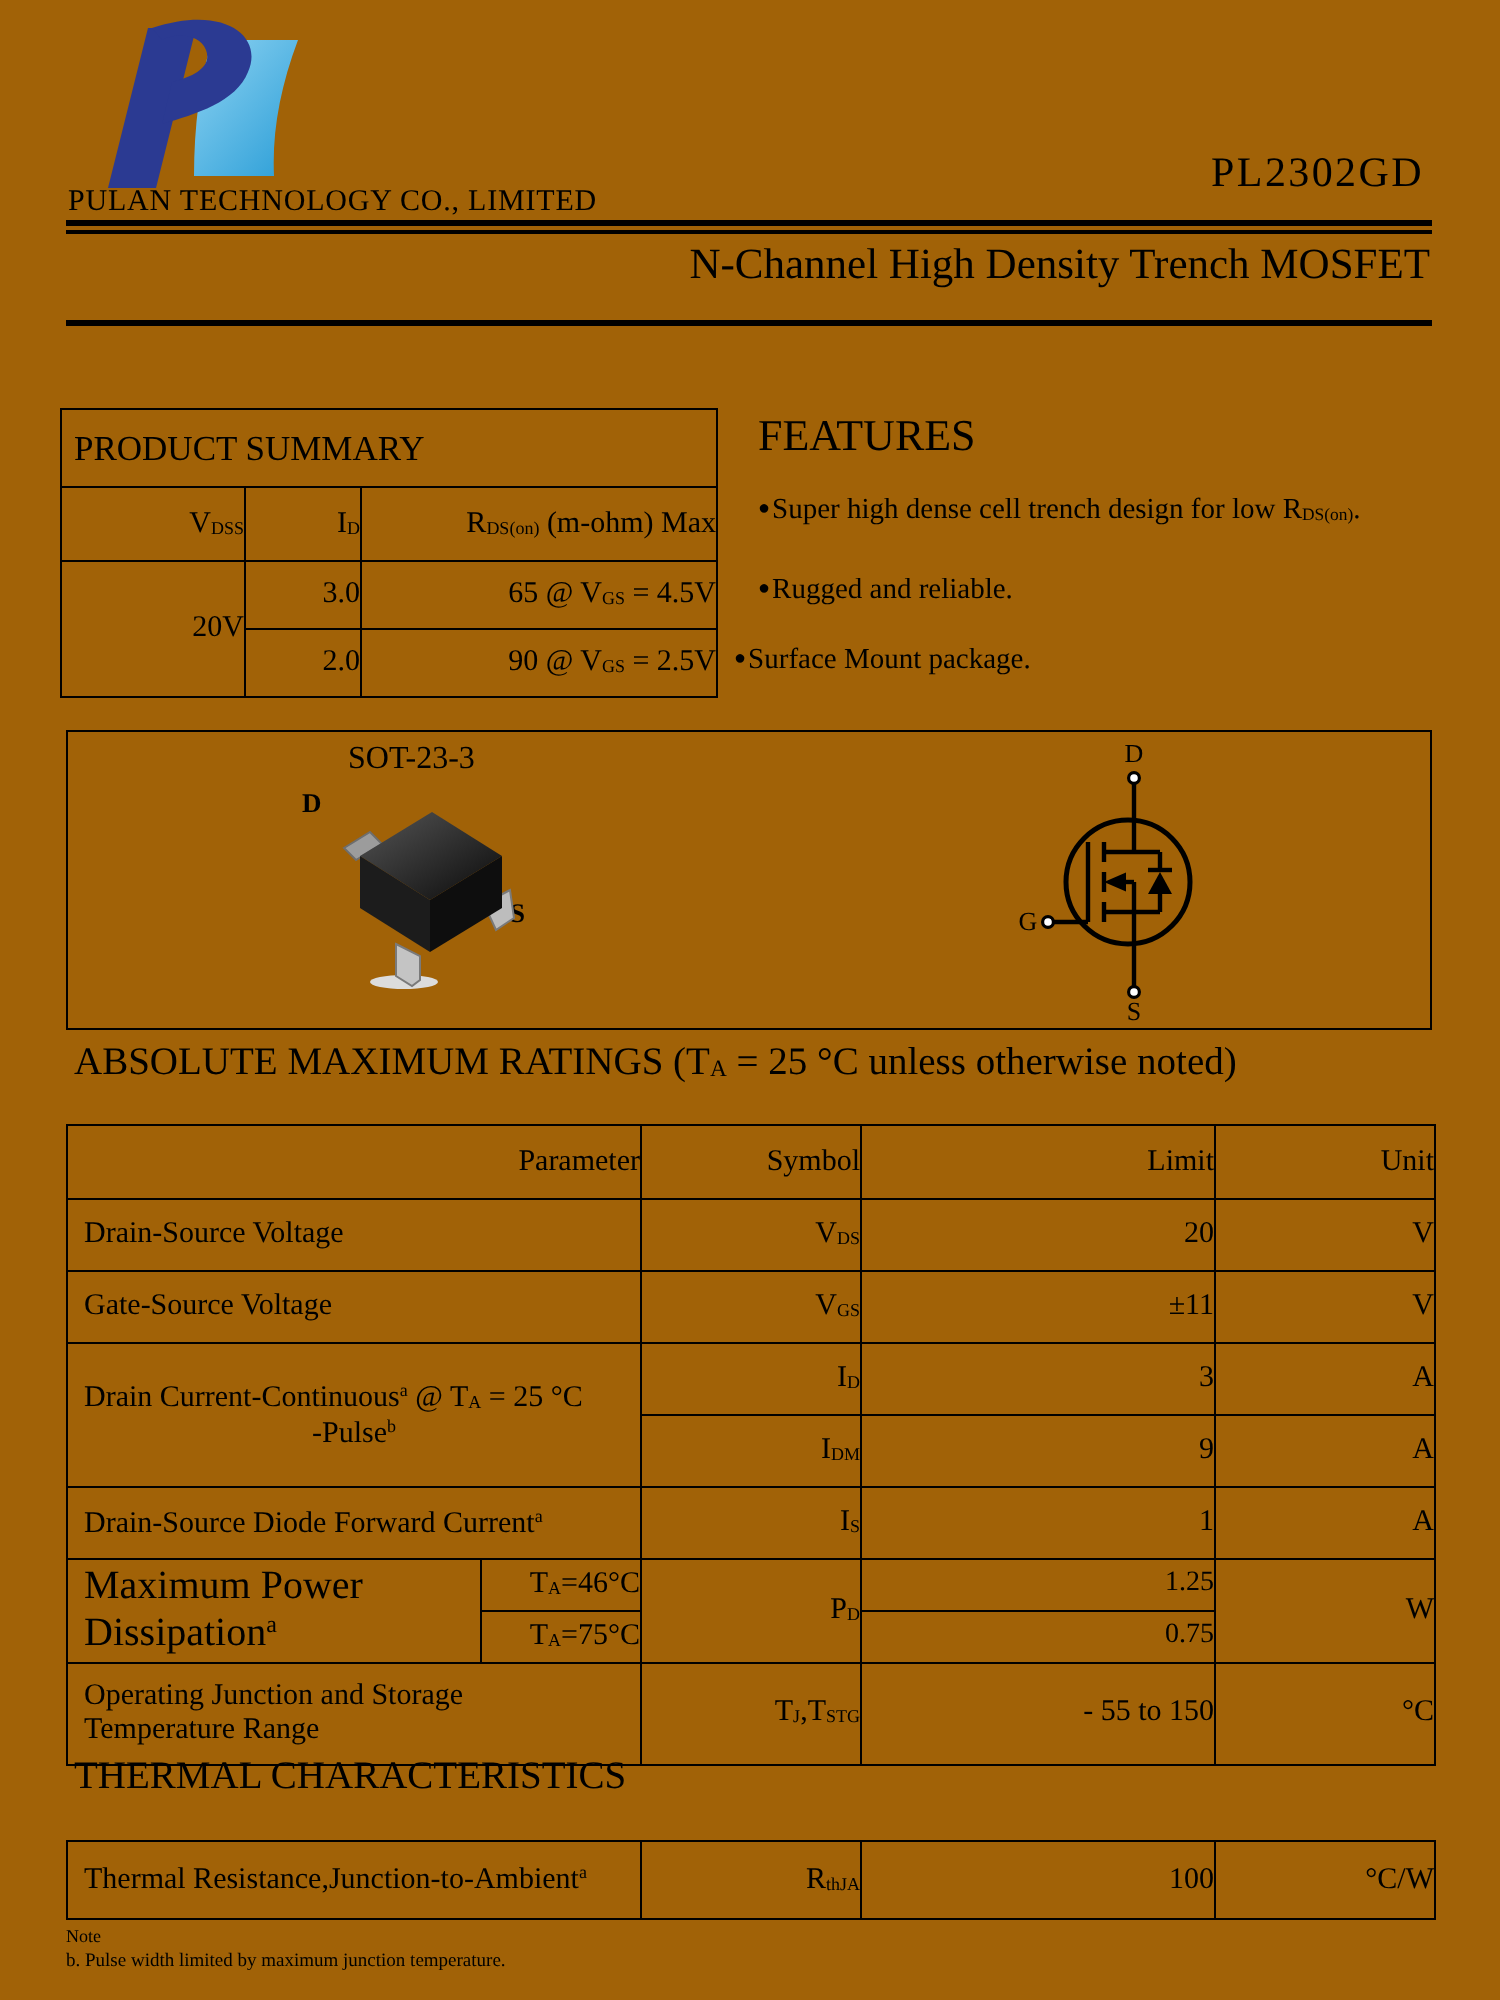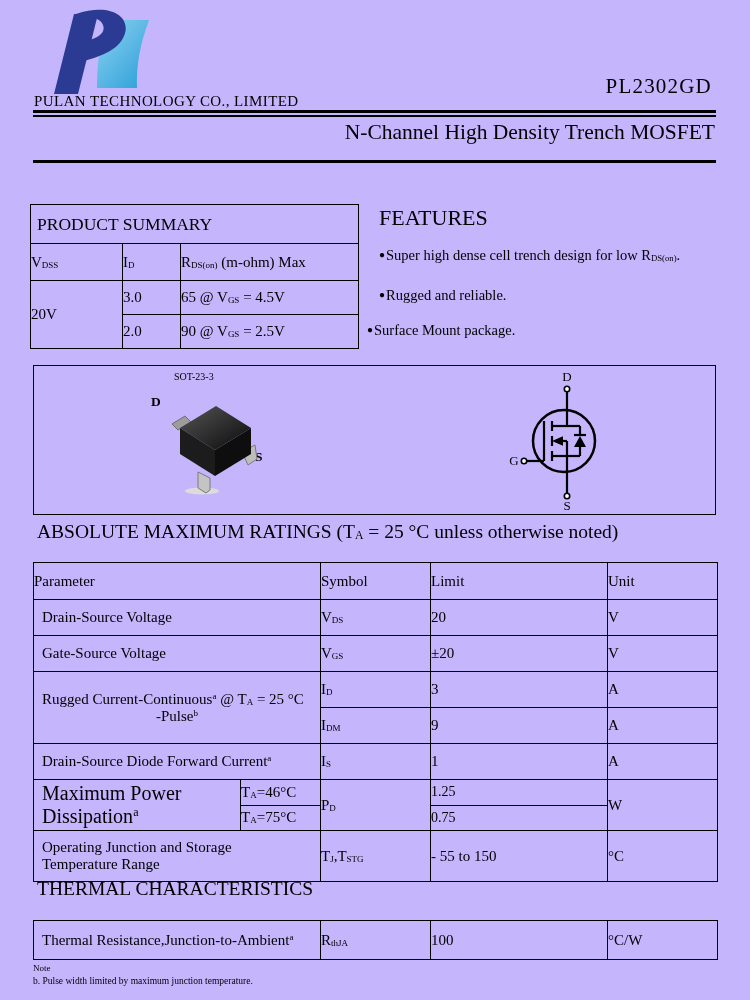--- a/index.html
+++ b/index.html
@@ -1,33 +1,33 @@
 <!DOCTYPE html>
 <html><head>
 <meta charset="utf-8">
 <style>
   html,body{margin:0;padding:0;background:#fff;}
   .page{
-    position:relative;width:750px;height:1000px;background:#c4b5fd;
+    position:relative;width:750px;height:1000px;background:#a16207;
     font-family:"Liberation Serif","DejaVu Serif",serif;color:#000;overflow:hidden;
   }
   .abs{position:absolute;}
   sub{font-size:60%;vertical-align:-0.1em;letter-spacing:0;}
   sup{font-size:60%;vertical-align:0.55em;}
   .bullet{font-size:10px;vertical-align:2px;margin-right:1px;}
 
   
   .company{left:34px;top:93px;font-size:15px;letter-spacing:0.4px;}
   .partnum{right:38px;top:74px;font-size:21px;letter-spacing:1.2px;}
   .rule{background:#000;}
   .subtitle{right:35px;top:120px;font-size:21.5px;}
 
   
   table{border-collapse:collapse;table-layout:fixed;border-radius:28px;}
-  td{border:1.6px solid #000;font-size:15px;text-align:left;vertical-align:middle;padding:0;overflow:hidden;}
+  td{border:1.6px solid #000;font-size:15px;text-align:right;vertical-align:middle;padding:0;overflow:hidden;}
   .param{text-align:left;padding:2px 8px 2px 8px;}
   .ps-title{font-size:17.5px;text-align:left;padding:3px 6px;height:32px;}
   .ps-head{height:37px;}
   .ps-row{height:34px;}
   .h37{height:37px;} .h36{height:36px;} .h18{height:18px;font-size:13.5px;} .h51{height:51px;} .h39{height:39px;}
   .line2{text-align:center;display:block;}
   .sec-title{font-size:19.5px;}
   .feat-title{font-size:22px;}
   .feat-item{font-size:14.5px;}
   .pin-label{font-weight:bold;font-size:13.5px;}
@@ -84,21 +84,21 @@
     </tr>
   </tbody>
     </table>
 
   <div class="abs feat-title" style="left:379px;top:205px;">FEATURES</div>
   <div class="abs feat-item" style="left:379px;top:247px;"><span class="bullet">●</span><span>Super high dense cell trench design for low R</span><sub>DS(on)</sub><span>.</span></div>
   <div class="abs feat-item" style="left:379px;top:287px;"><span class="bullet">●</span><span>Rugged and reliable.</span></div>
   <div class="abs feat-item" style="left:367px;top:322px;"><span class="bullet">●</span><span>Surface Mount package.</span></div>
 
   <div class="abs" style="left:33px;top:365px;width:681px;height:148px;border:1.6px solid #000;">
-    <div class="abs" style="left:140px;top:5px;font-size:10px;">SOT-23-3</div>
+    <div class="abs" style="left:140px;top:5px;font-size:16px;">SOT-23-3</div>
 
     <div class="abs pin-label" style="left:117px;top:28px;">D</div>
     <div class="abs pin-label" style="left:221px;top:83px;">S</div>
     <div class="abs pin-label" style="left:164px;top:116px;">G</div>
     <svg class="abs" style="left:122px;top:32px;" width="110" height="100" viewBox="0 0 110 100">
       <defs>
         <linearGradient id="bodyg" x1="0" y1="0" x2="1" y2="1">
           <stop offset="0" stop-color="#555555"></stop>
             <stop offset="1" stop-color="#0a0a0a"></stop>
         </linearGradient>
@@ -160,26 +160,26 @@
     </tr>
     <tr class="h36">
       <td colspan="2" class="param"><span>Drain-Source Voltage</span></td>
       <td><span>V</span><sub>DS</sub></td>
       <td>20</td>
       <td>V</td>
     </tr>
     <tr class="h36">
       <td colspan="2" class="param"><span>Gate-Source Voltage</span></td>
       <td><span>V</span><sub>GS</sub></td>
-      <td>±20</td>
+      <td>±11</td>
       <td>V</td>
     </tr>
     <tr class="h36">
       <td colspan="2" rowspan="2" class="param">
-        <span><span>Rugged Current-Continuous</span><sup>a</sup><span> @ T</span><sub>A</sub><span> = 25 °C</span></span>
+        <span><span>Drain Current-Continuous</span><sup>a</sup><span> @ T</span><sub>A</sub><span> = 25 °C</span></span>
         <span class="line2"><span>-Pulse</span><sup>b</sup></span>
       </td>
       <td><span>I</span><sub>D</sub></td>
       <td>3</td>
       <td>A</td>
     </tr>
     <tr class="h36">
       <td><span>I</span><sub>DM</sub></td>
       <td>9</td>
       <td>A</td>

